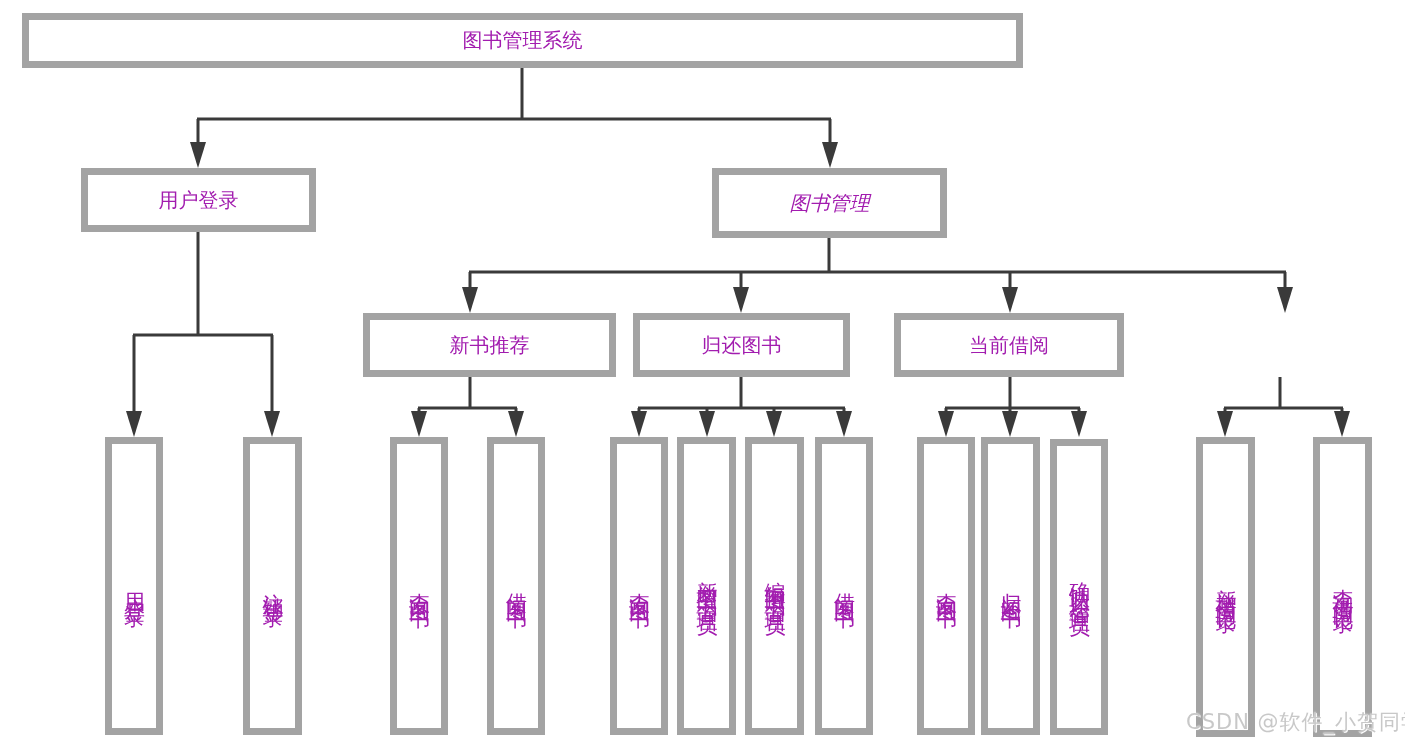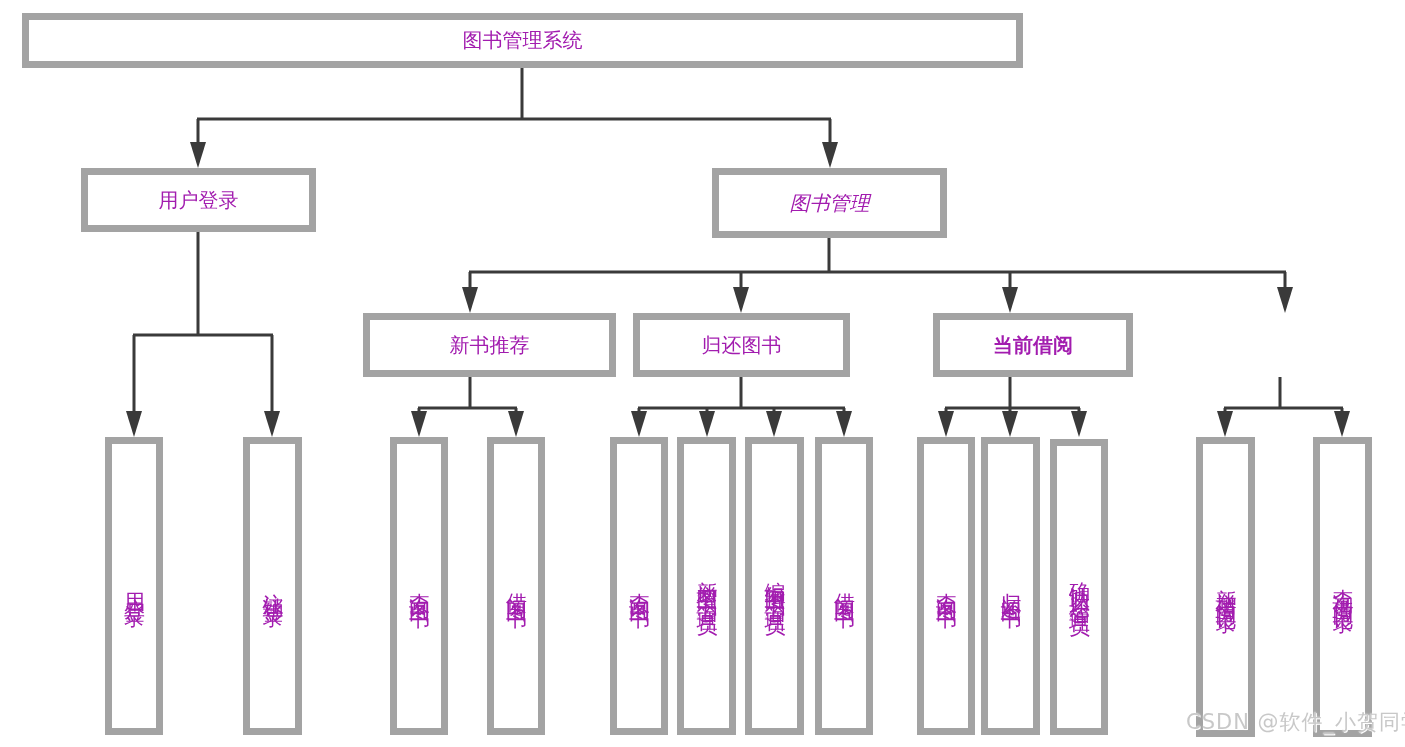--- a/index.html
+++ b/index.html
@@ -100,21 +100,21 @@
     </g>
   </svg>
 
   <div class="node h-node" style="left:22px; top:13px; width:1001px; height:55px;">图书管理系统</div>
 
   <div class="node h-node" style="left:81px; top:168px; width:235px; height:64px;">用户登录</div>
   <div class="node h-node" style="left:712px; top:168px; width:235px; height:70px;font-style:italic;">图书管理</div>
 
   <div class="node h-node" style="left:363px; top:313px; width:253px; height:64px;">新书推荐</div>
   <div class="node h-node" style="left:633px; top:313px; width:217px; height:64px;">归还图书</div>
-  <div class="node h-node" style="left:933px; top:313px; width:200px; height:64px;font-weight:bold;">当前借阅</div>
+  <div class="node h-node" style="left:894px; top:313px; width:230px; height:64px;">当前借阅</div>
 
   <div class="node v-node" style="left:105px; top:437px; width:58px; height:298px;">用户登录</div>
   <div class="node v-node" style="left:243px; top:437px; width:59px; height:298px;">注销登录</div>
 
   <div class="node v-node" style="left:390px; top:437px; width:58px; height:298px;">查询图书</div>
   <div class="node v-node" style="left:487px; top:437px; width:58px; height:298px;">借阅图书</div>
 
   <div class="node v-node" style="left:610px; top:437px; width:58px; height:298px;">查询图书</div>
   <div class="node v-node" style="left:677px; top:437px; width:59px; height:298px;">新增图书（管理员）</div>
   <div class="node v-node" style="left:745px; top:437px; width:59px; height:298px;">编辑图书（管理员）</div>

